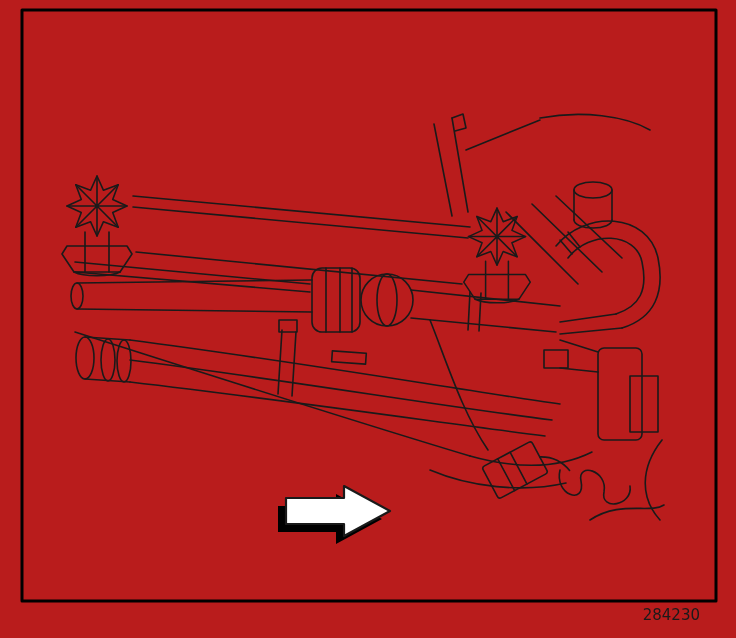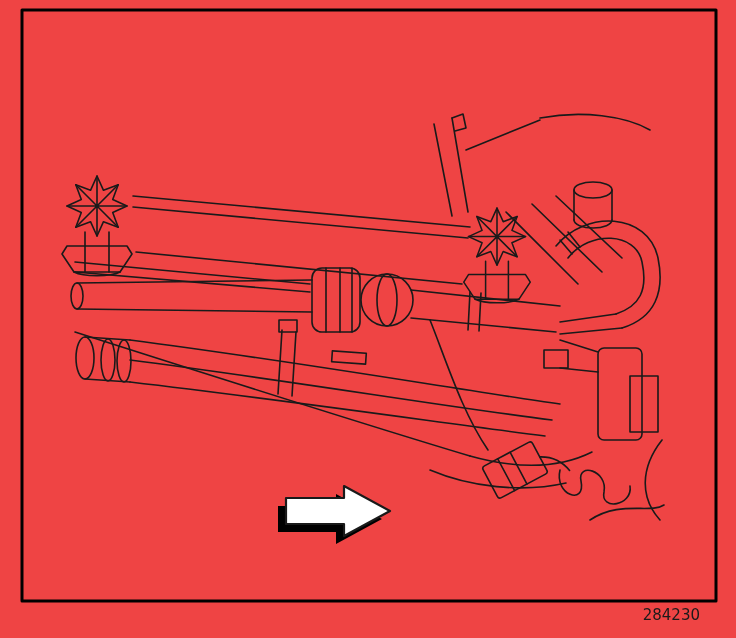--- a/index.html
+++ b/index.html
@@ -5,21 +5,21 @@
   html, body {
     margin: 0;
     padding: 0;
     background: #ffffff;
     font-family: "Liberation Sans", sans-serif;
   }
   .page {
     position: relative;
     width: 736px;
     height: 638px;
-    background: #ef4444;
+    background: #b91c1c;
     overflow: hidden;
   }
   svg { display: block; }
   .figure-number {
     font-family: "DejaVu Sans", sans-serif;
     font-size: 15px;
     fill: #1a1a1a;
   }
 </style>
 </head>

